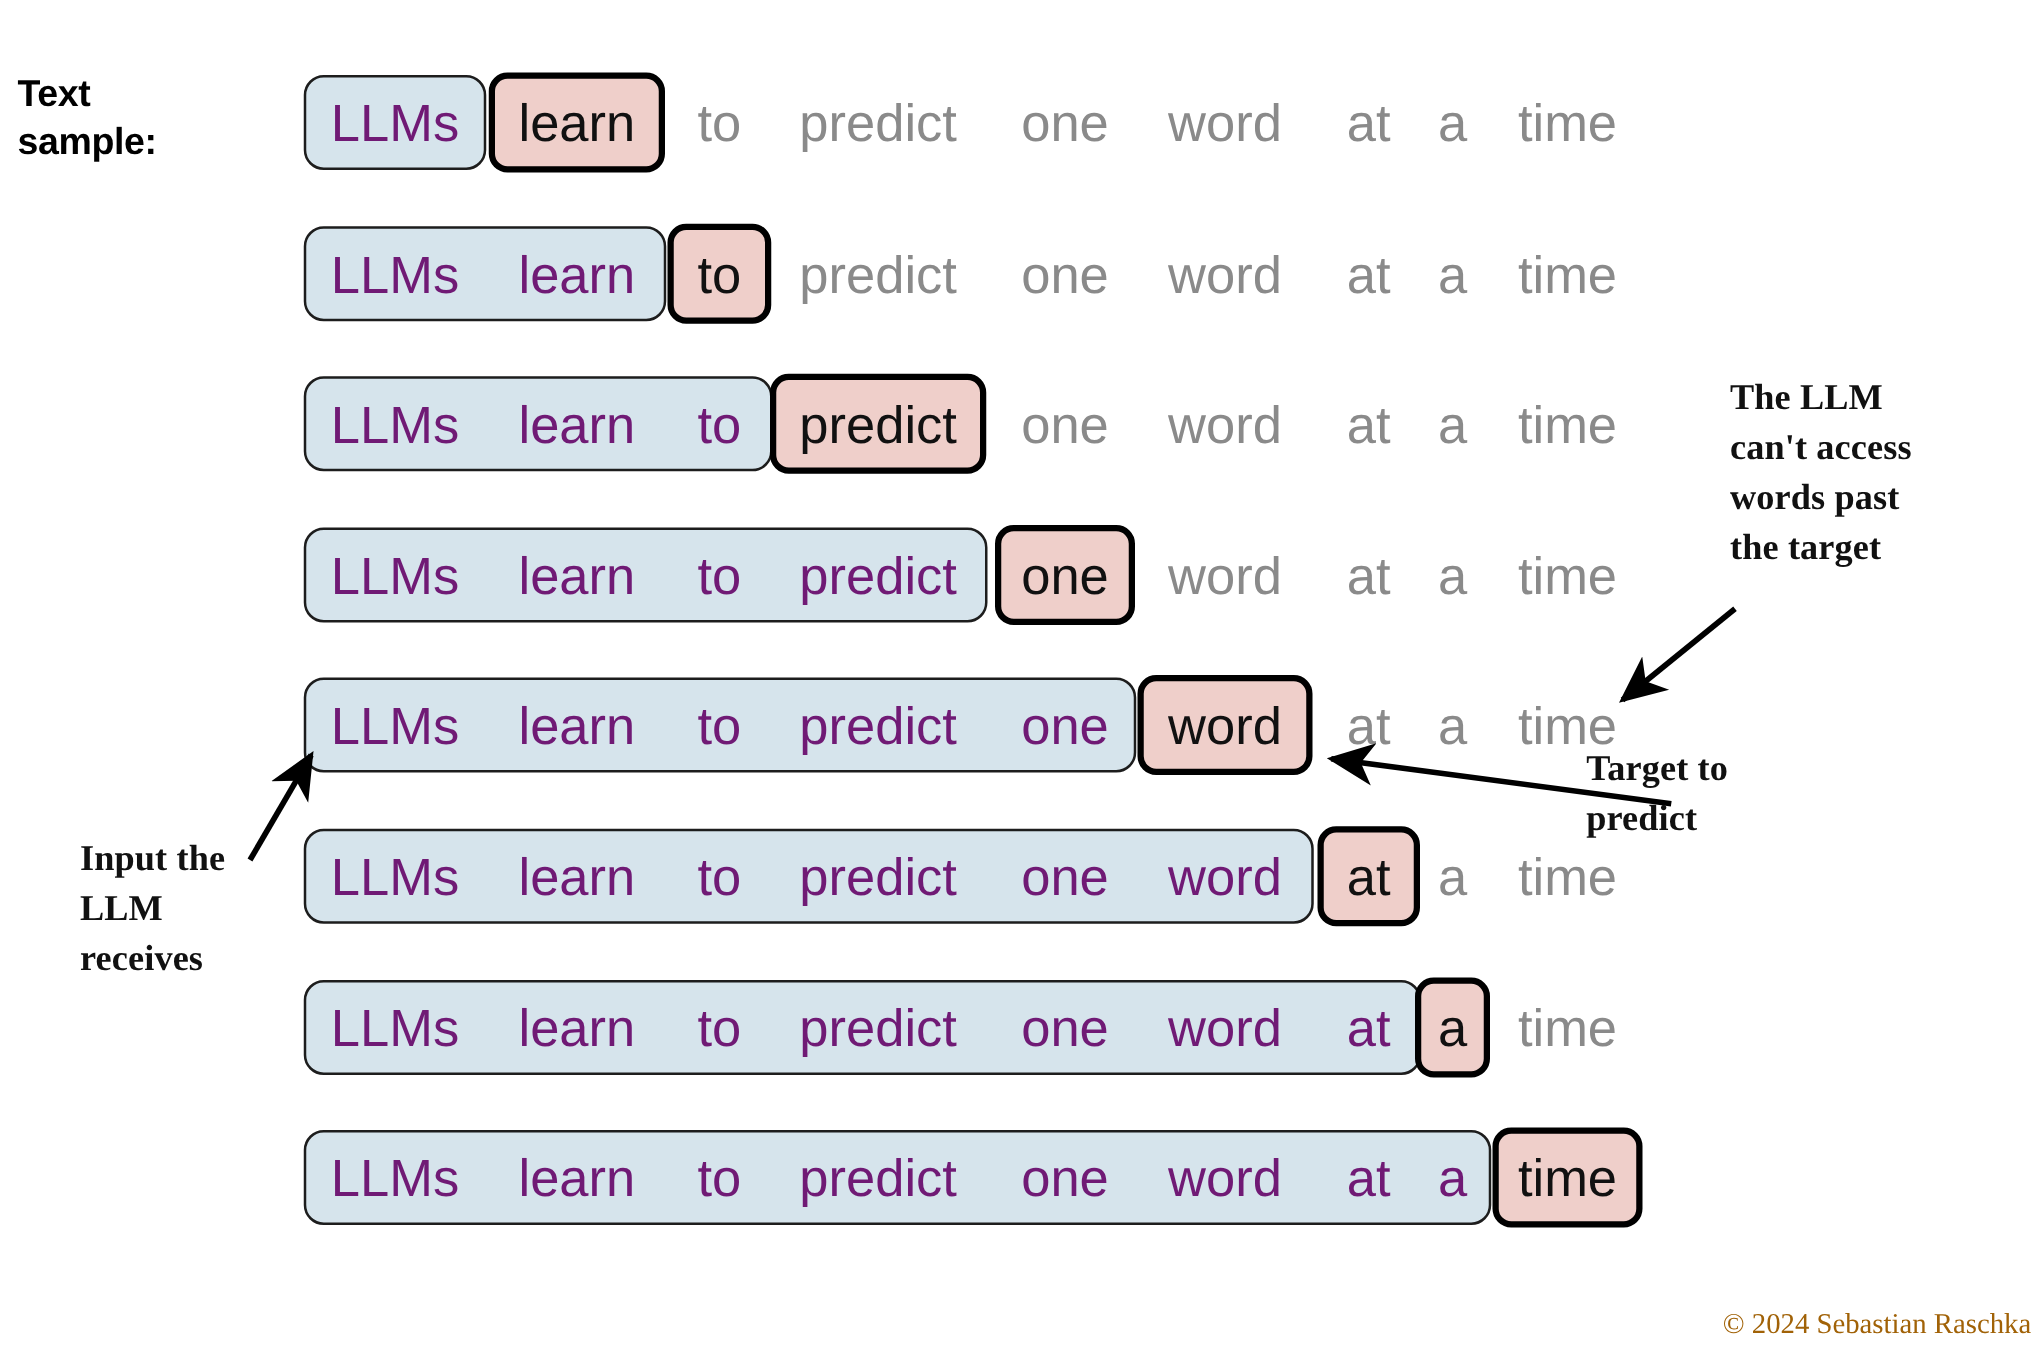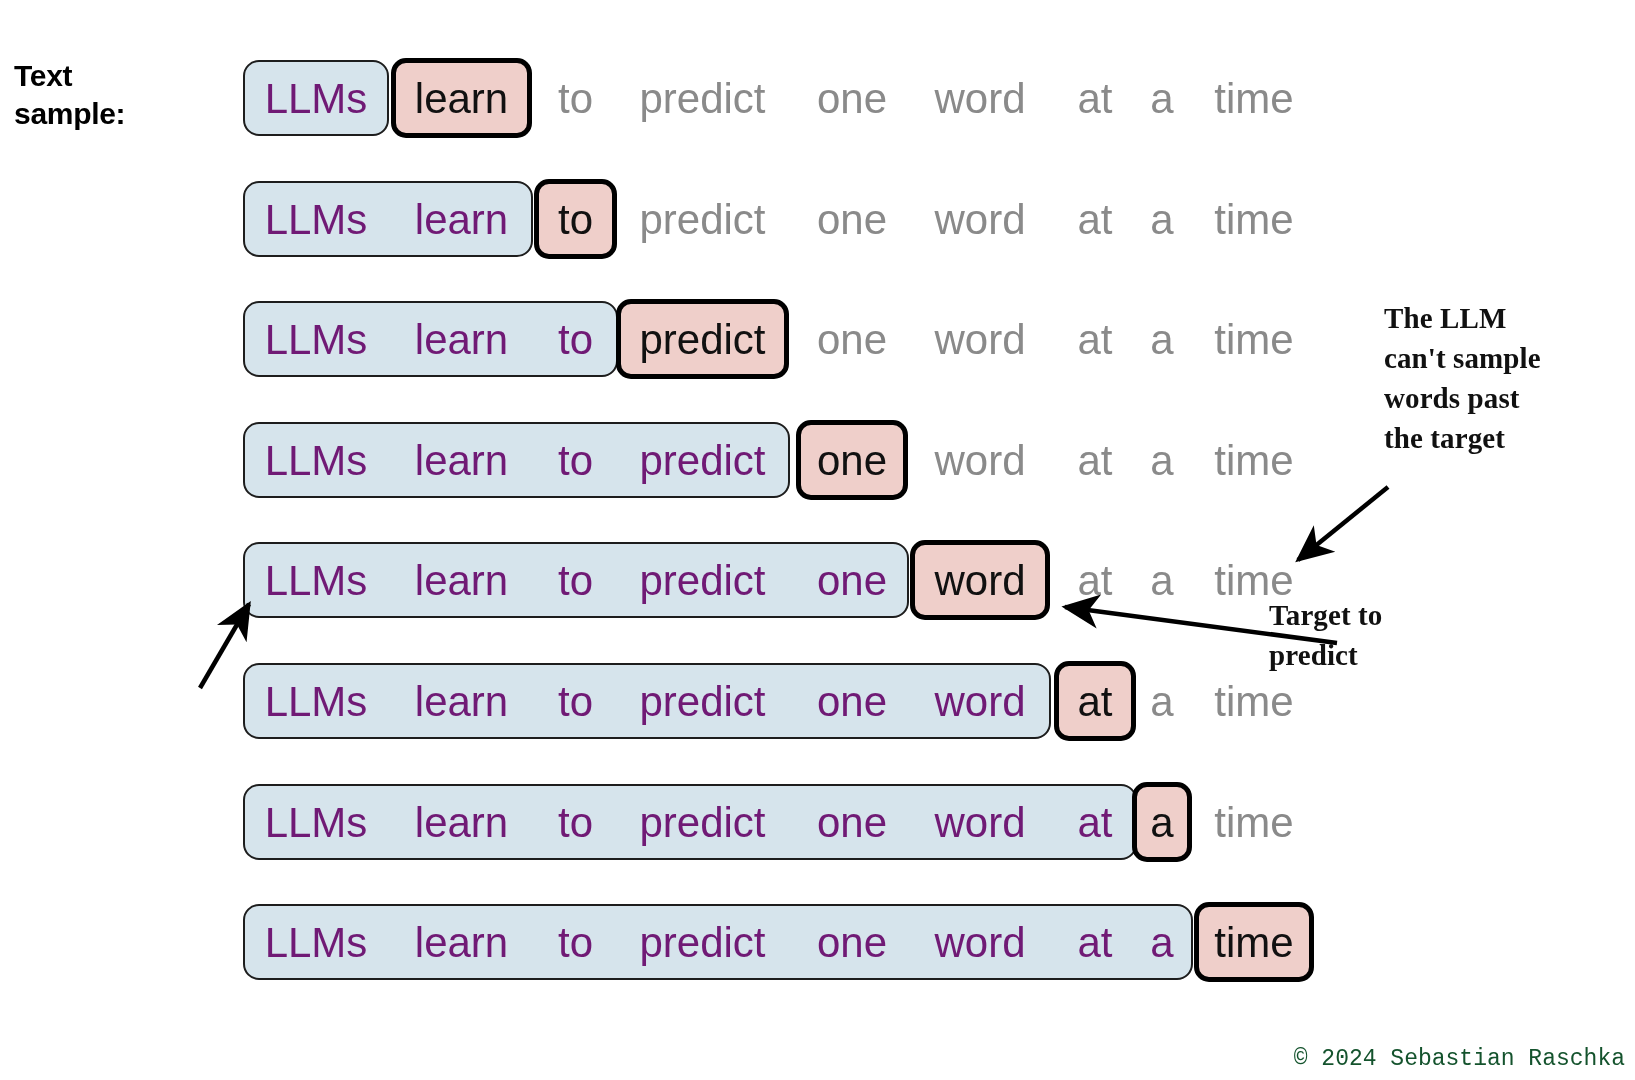--- a/index.html
+++ b/index.html
@@ -93,23 +93,23 @@
     line-height: 40px;
     color: #111111;
     white-space: pre-line;
     letter-spacing: 0.1px;
   }
 
   .credit {
     position: absolute;
     right: 10px;
     bottom: 8px;
-    font-family: Liberation Mono, monospace;
+    font-family: Liberation Serif, serif;
     font-size: 23px;
-    color: #14532d;
+    color: #a16207;
     white-space: nowrap;
   }
 
   svg.arrows {
     position: absolute;
     left: 0;
     top: 0;
     width: 1635px;
     height: 1080px;
     pointer-events: none;
@@ -237,24 +237,27 @@
       </marker>
     </defs>
 
     <line x1="200" y1="688" x2="249" y2="604" stroke="#000000" stroke-width="4.5" marker-end="url(#ah)"></line>
 
     <line x1="1337" y1="643" x2="1065" y2="607" stroke="#000000" stroke-width="4.5" marker-end="url(#ah)"></line>
 
     <line x1="1388" y1="487" x2="1298" y2="560" stroke="#000000" stroke-width="4.5" marker-end="url(#ah)"></line>
   </svg>
 
+  <div class="annot" style="left:64px; top:667px;">Input the
+LLM
+receives</div>
 
   <div class="annot" style="left:1269px; top:595px;">Target to
 predict</div>
 
   <div class="annot" style="left:1384px; top:298px;">The LLM
-can't sample
+can't access
 words past
 the target</div>
 
   <div class="credit">© 2024 Sebastian Raschka</div>
 
 </div>
 
 </body></html>

